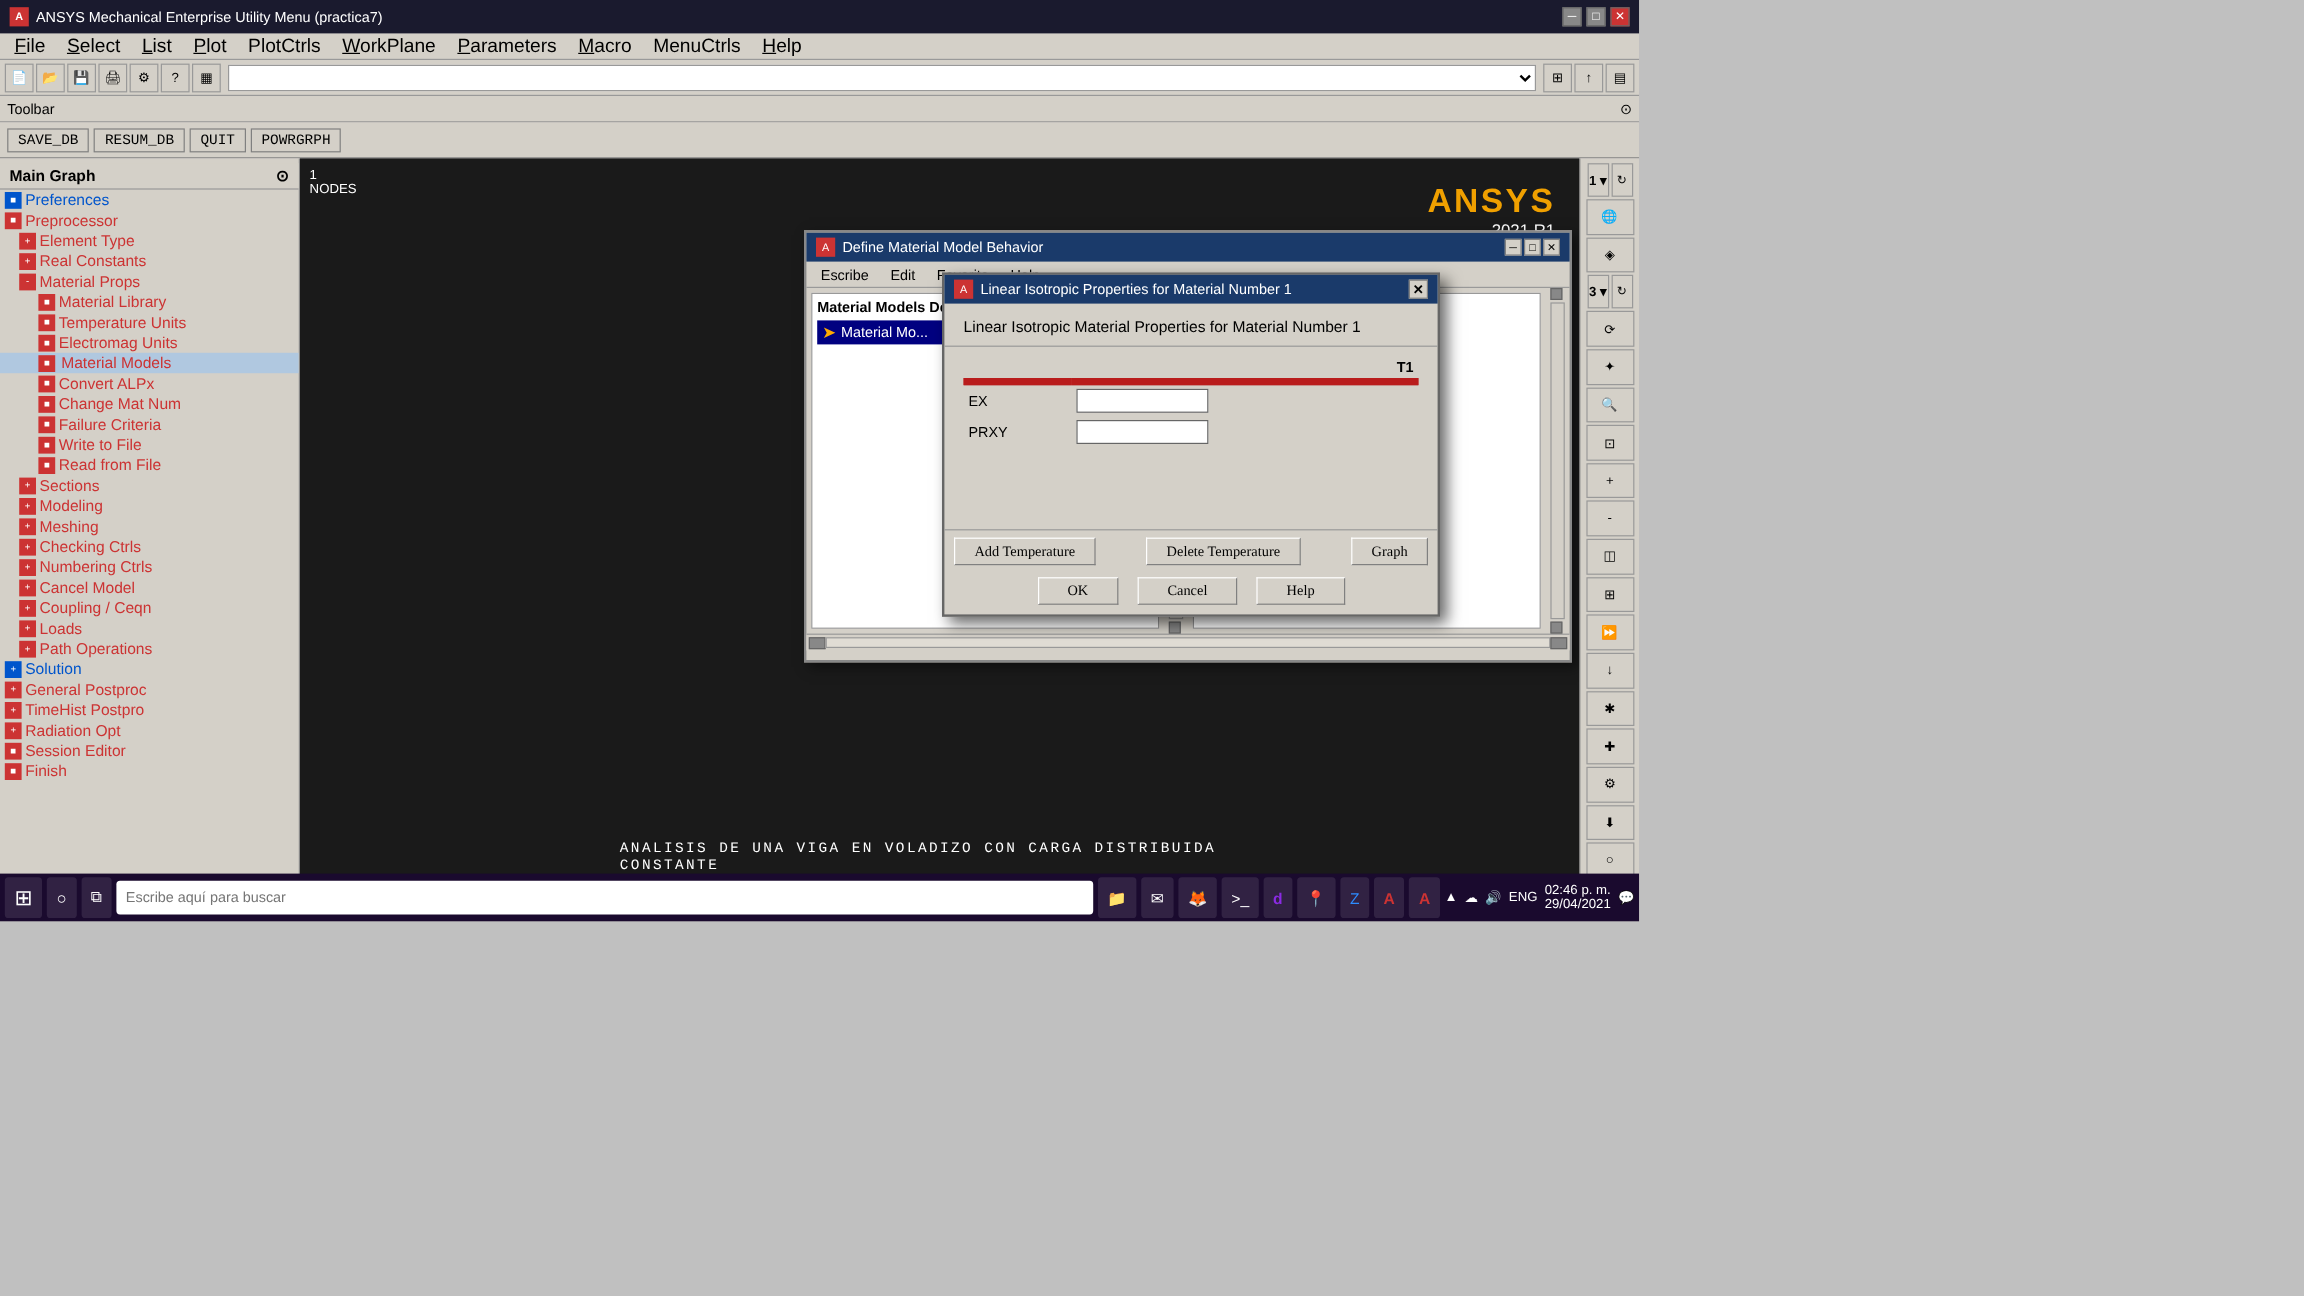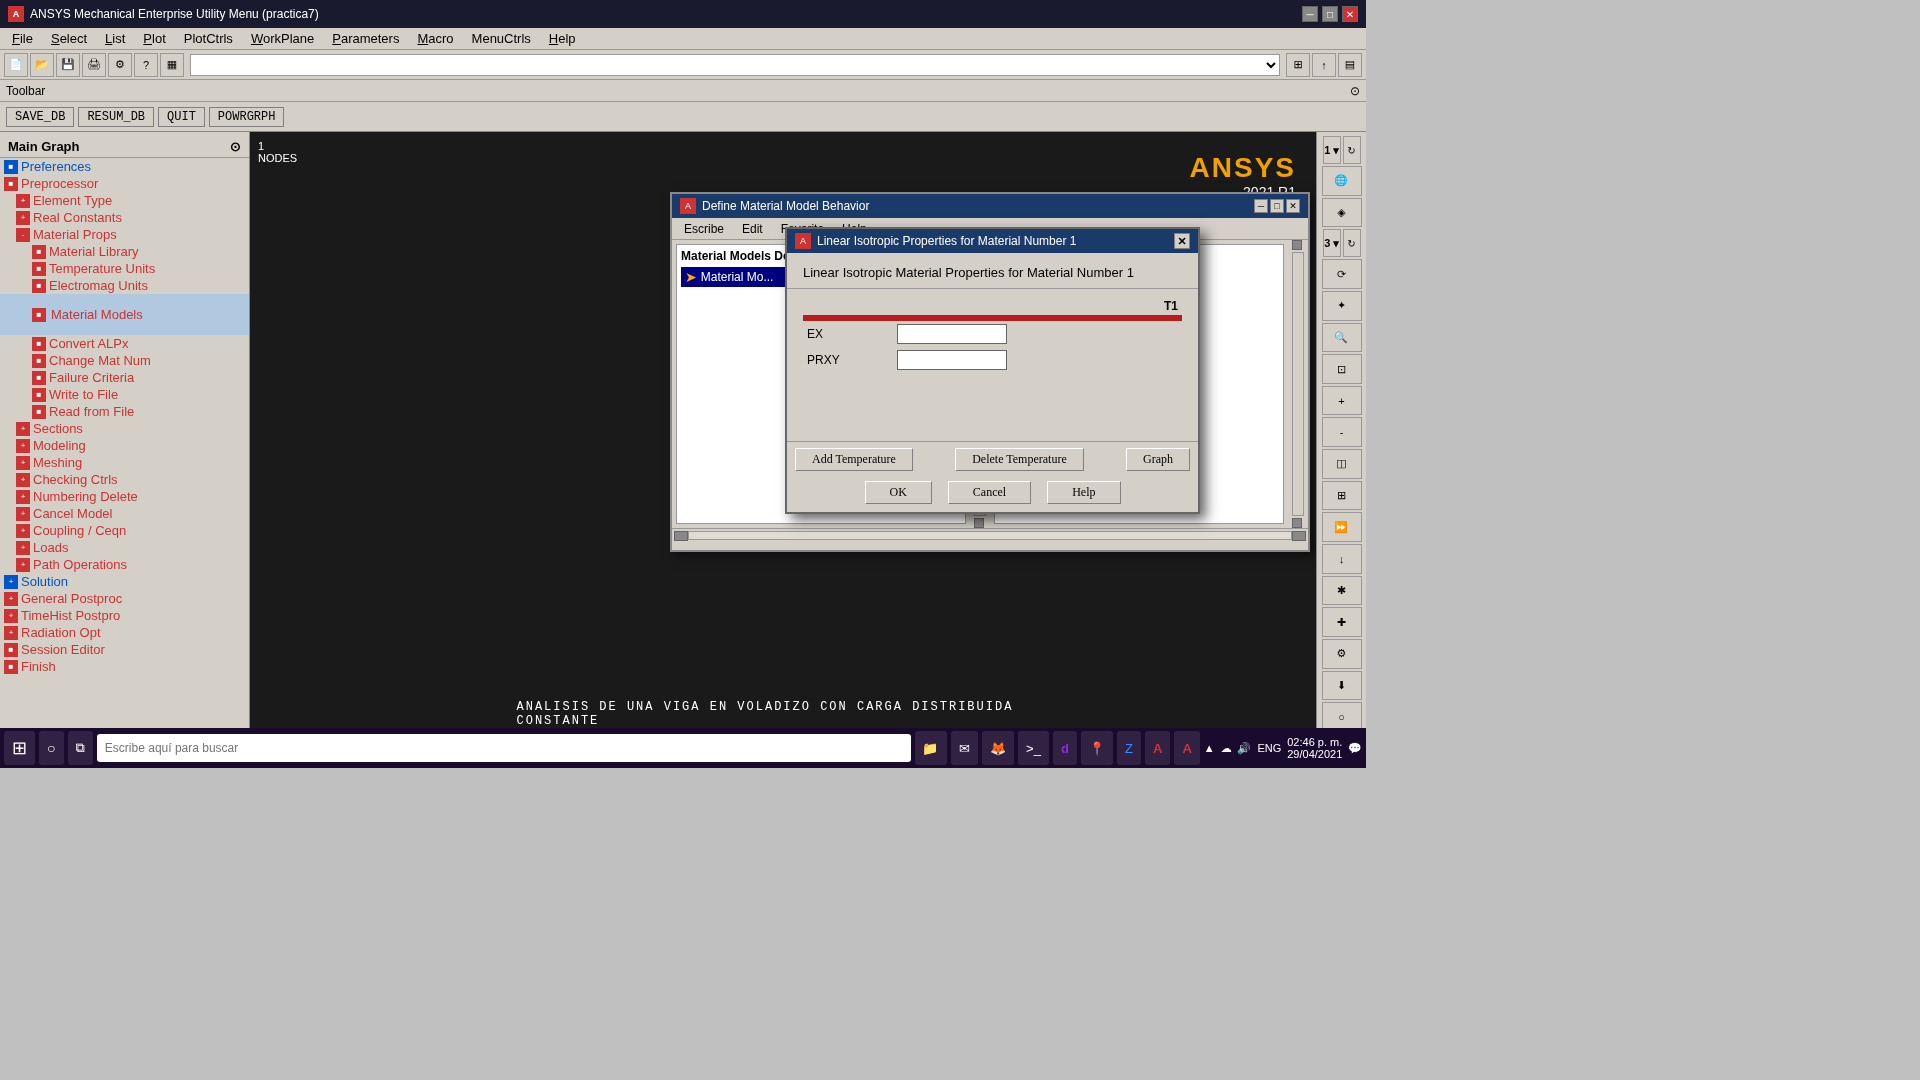--- a/index.html
+++ b/index.html
@@ -33,21 +33,21 @@
       height: 22px;
       display: flex;
       align-items: center;
       padding: 0 4px;
       border-bottom: 1px solid #999;
       gap: 2px;
     }
     .menu-item {
       padding: 2px 8px;
       cursor: pointer;
-      font-size: 13px;
+      font-size: 16px;
       color: #000;
     }
     .menu-item span { text-decoration: underline; }
 
     
     #toolbar-area {
       background: #d4d0c8;
       height: 30px;
       display: flex;
       align-items: center;
@@ -130,21 +130,21 @@
       padding: 1px 0;
       cursor: pointer;
       display: flex;
       align-items: center;
       font-size: 13px;
     }
     .tree-icon { width: 14px; height: 14px; background: #cc3333; margin-right: 3px; font-size: 8px; display: flex; align-items: center; justify-content: center; color: white; flex-shrink: 0; }
     .tree-icon-blue { background: #0055cc; }
     .tree-label { color: #cc3333; font-size: 13px; }
     .tree-label-blue { color: #0055cc; }
-    .tree-label-selected { color: #cc3333; background: #b0c8e0; padding: 12px 2px; }
+    .tree-label-selected { color: #cc3333; background: #b0c8e0; padding: 0 2px; }
     .tree-indent { padding-left: 16px; }
     .tree-indent2 { padding-left: 32px; }
 
     
     #viewport {
       flex: 1;
       background: #1a1a1a;
       position: relative;
       overflow: hidden;
     }
@@ -577,21 +577,21 @@
       <span class="tree-label">Meshing</span>
     </div>
 
     <div class="tree-item tree-indent">
       <span class="tree-icon">+</span>
       <span class="tree-label">Checking Ctrls</span>
     </div>
 
     <div class="tree-item tree-indent">
       <span class="tree-icon">+</span>
-      <span class="tree-label">Numbering Delete</span>
+      <span class="tree-label">Numbering Ctrls</span>
     </div>
 
     <div class="tree-item tree-indent">
       <span class="tree-icon">+</span>
       <span class="tree-label">Cancel Model</span>
     </div>
 
     <div class="tree-item tree-indent">
       <span class="tree-icon">+</span>
       <span class="tree-label">Coupling / Ceqn</span>

